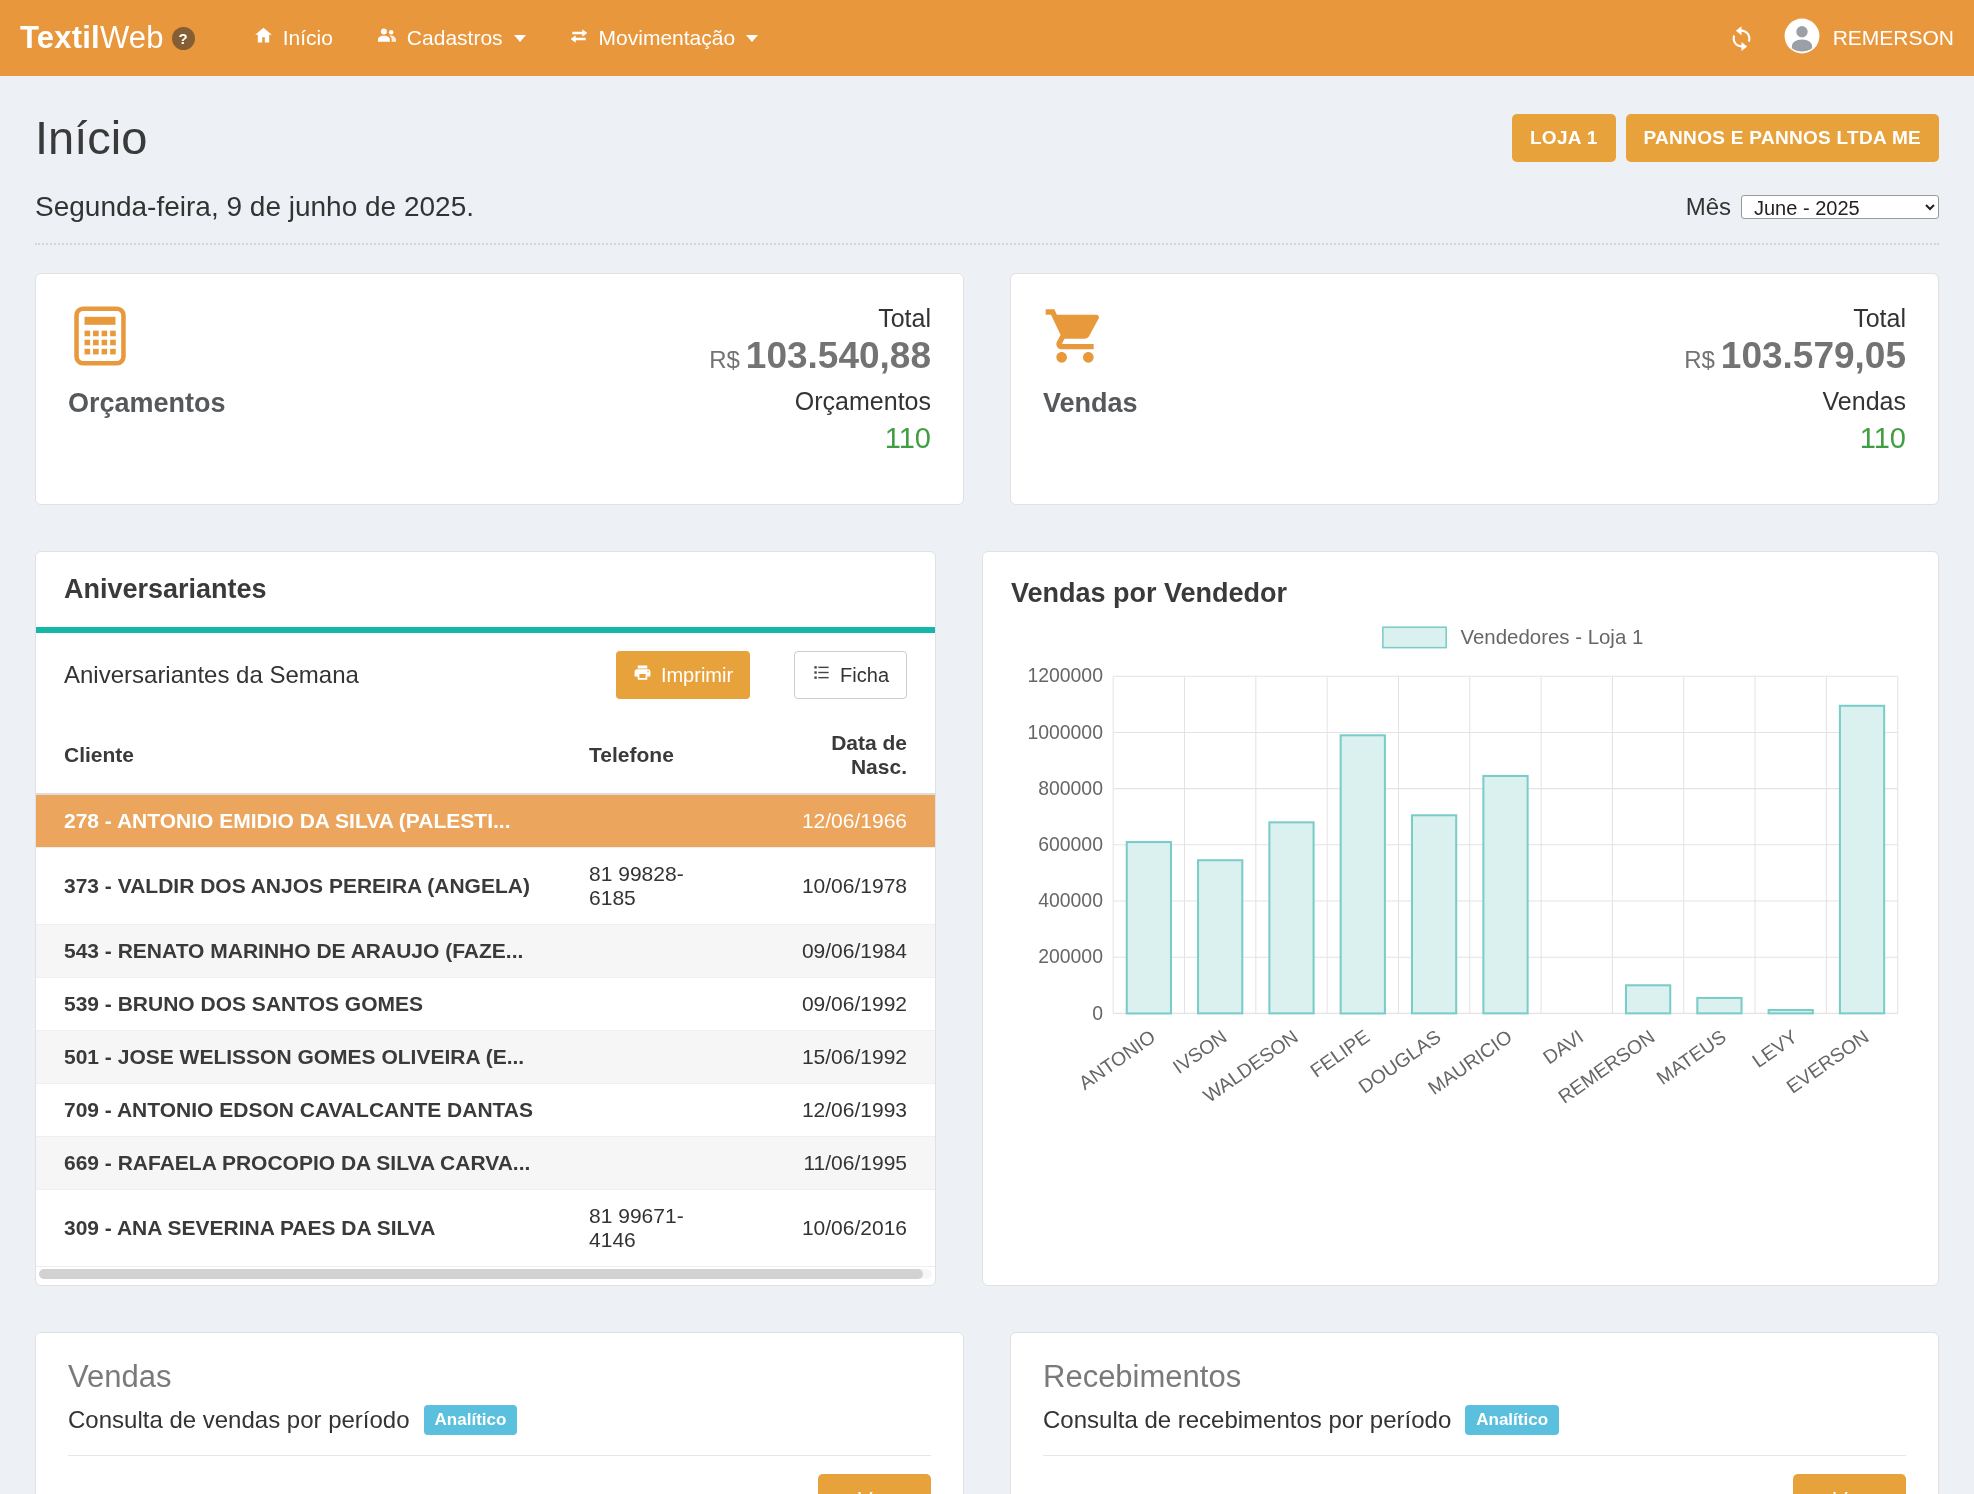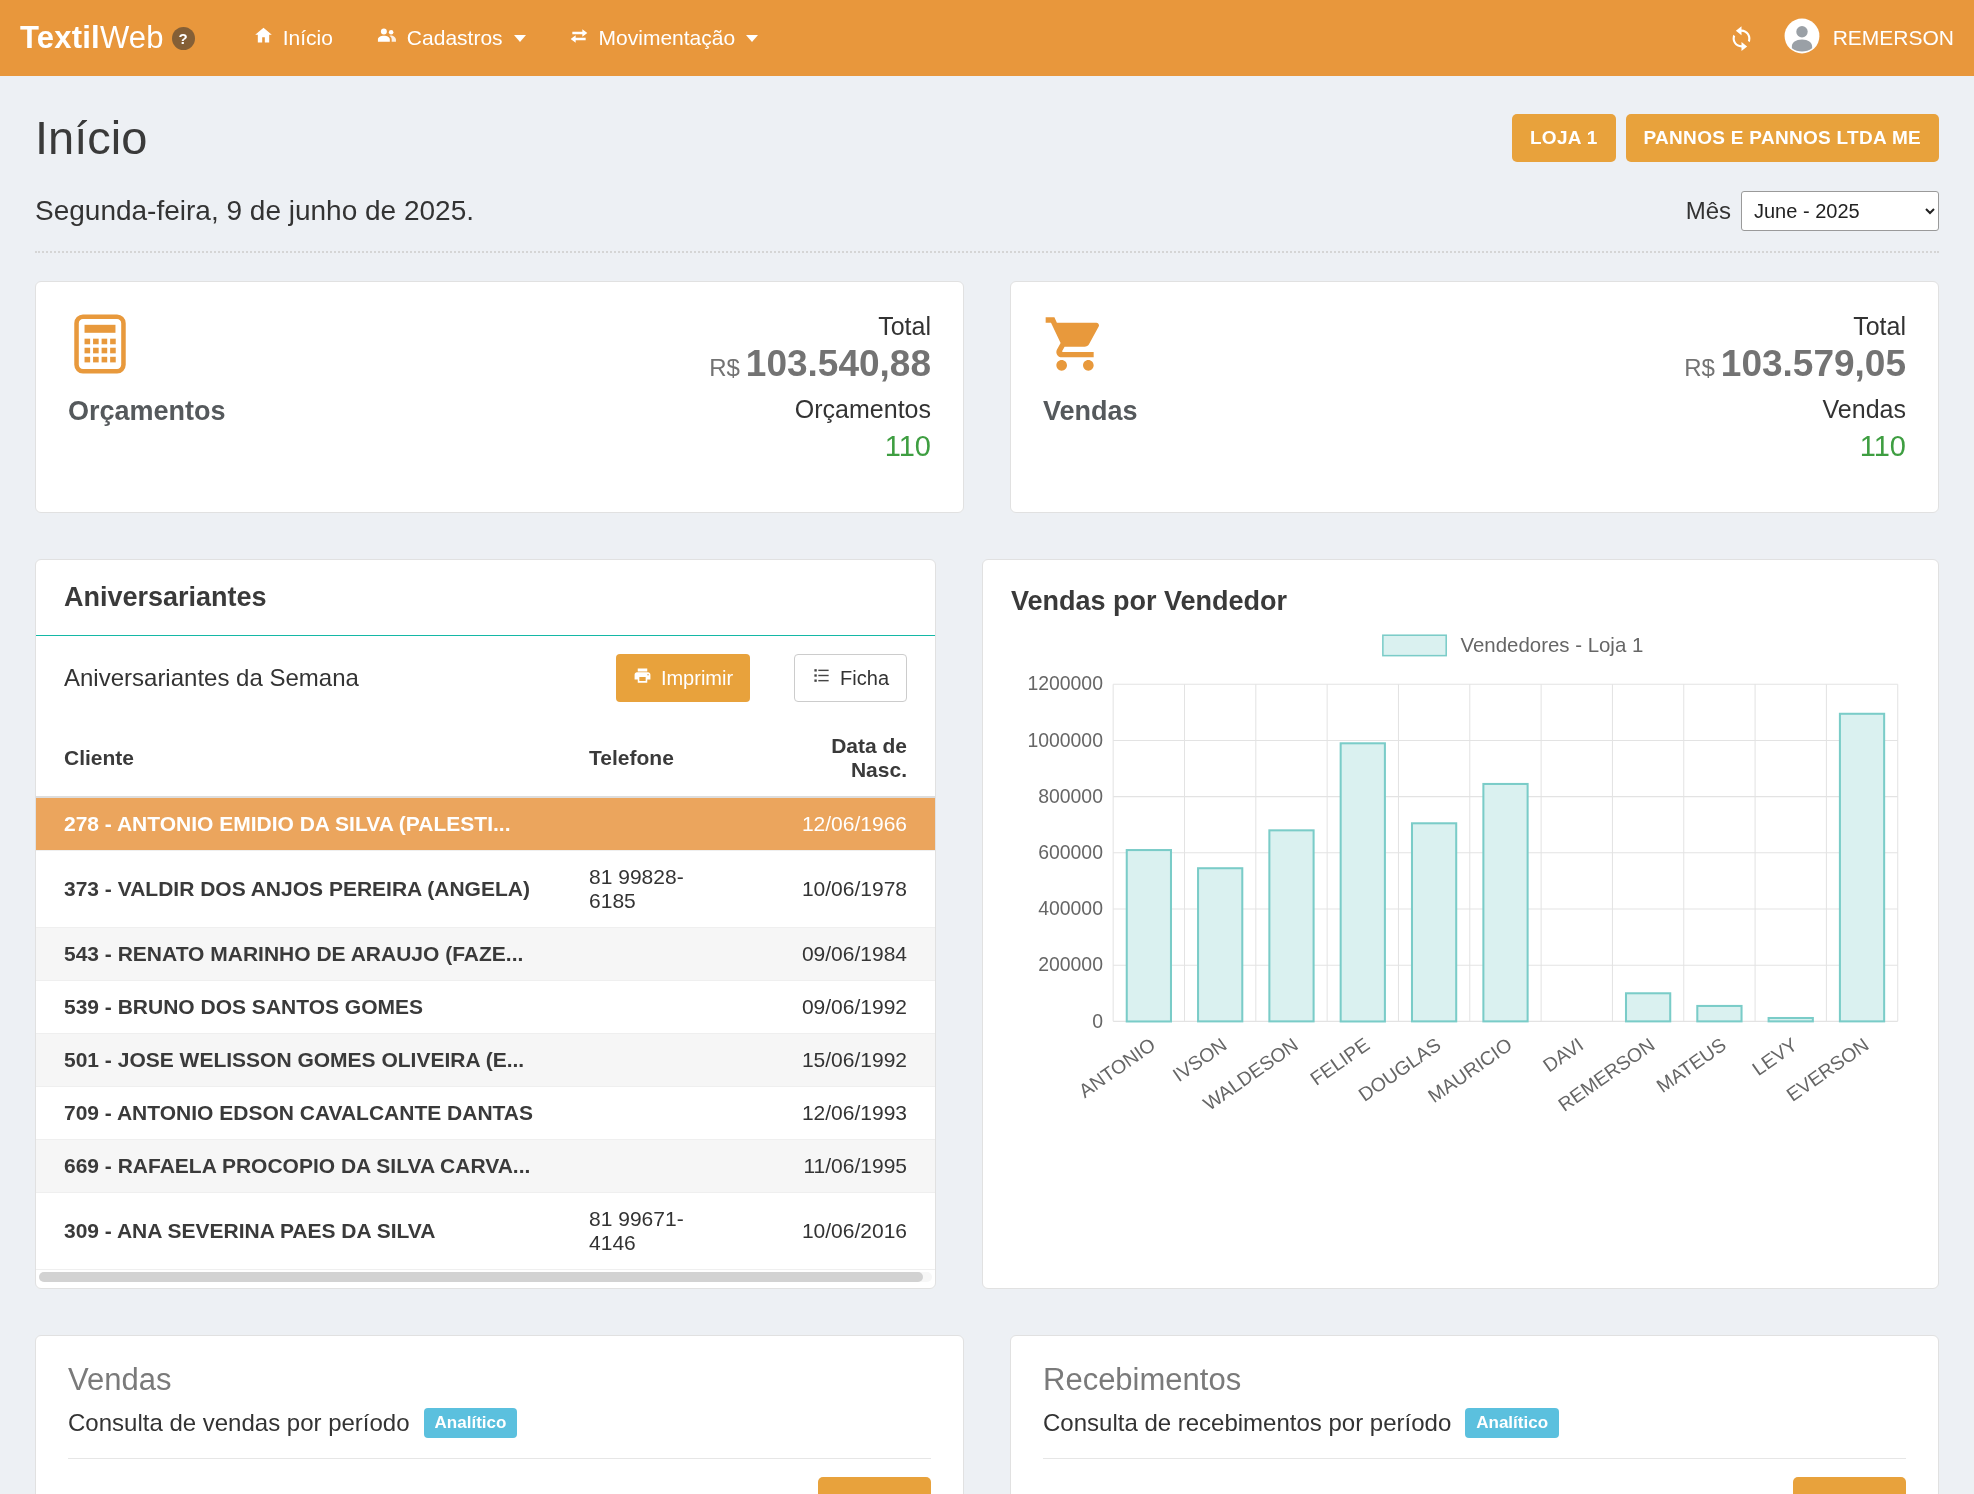--- a/index.html
+++ b/index.html
@@ -36,21 +36,21 @@
   .title-actions { display:flex; gap:10px; }
   .btn-orange {
     background:#e8a23c; color:#fff; border:none; border-radius:5px;
     font-family:inherit; font-size:19px; font-weight:700; padding:13px 18px;
     cursor:pointer; letter-spacing:.3px;
   }
   .date-row { display:flex; align-items:center; justify-content:space-between; margin-top:26px; }
   .date-text { font-size:28px; color:#333; }
   .month-picker { display:flex; align-items:center; gap:10px; font-size:24px; }
   .month-picker select {
-    font-family:inherit; font-size:20px; height:40px; width:198px;
+    font-family:inherit; font-size:20px; height:24px; width:198px;
     border:1px solid #9a9a9a; border-radius:3px; background:#fff; color:#222; padding:0 8px;
   }
   .dotted-sep { border:none; border-bottom:2px dotted #d5d5d5; margin:20px 0 28px; }
 
   
   .grid2 { display:flex; gap:46px; margin-bottom:46px; align-items:stretch; }
   .card { background:#fff; border:1px solid #e1e1e1; border-radius:6px; flex:1; min-width:0; }
 
   
   .summary-card { display:flex; padding:30px 32px; min-height:232px; }
@@ -58,21 +58,21 @@
   .summary-name { font-size:27px; font-weight:700; color:#55595c; margin-top:16px; }
   .summary-right { margin-left:auto; text-align:right; }
   .summary-total-label { font-size:25px; color:#333; }
   .summary-amount { margin-top:2px; color:#737373; }
   .summary-amount .cur { font-size:24px; font-weight:400; margin-right:6px; }
   .summary-amount .val { font-size:37px; font-weight:700; }
   .summary-count-label { font-size:25px; color:#333; margin-top:10px; }
   .summary-count { font-size:29px; color:#3e9e41; margin-top:6px; }
 
   
-  .bday-header { padding:22px 28px; border-bottom:1px solid #14b8a6; }
+  .bday-header { padding:22px 28px; border-bottom:6px solid #14b8a6; }
   .card-title { font-size:27px; font-weight:700; color:#3a3a3a; margin:0; }
   .bday-toolbar { display:flex; align-items:center; padding:18px 28px; }
   .bday-subtitle { font-size:24px; color:#333; }
   .toolbar-btns { margin-left:auto; display:flex; }
   .btn-print {
     background:#e8a23c; color:#fff; border:none; border-radius:4px;
     font-family:inherit; font-size:20px; padding:11px 17px; cursor:pointer;
     display:flex; align-items:center; gap:9px;
   }
   .btn-ficha {

